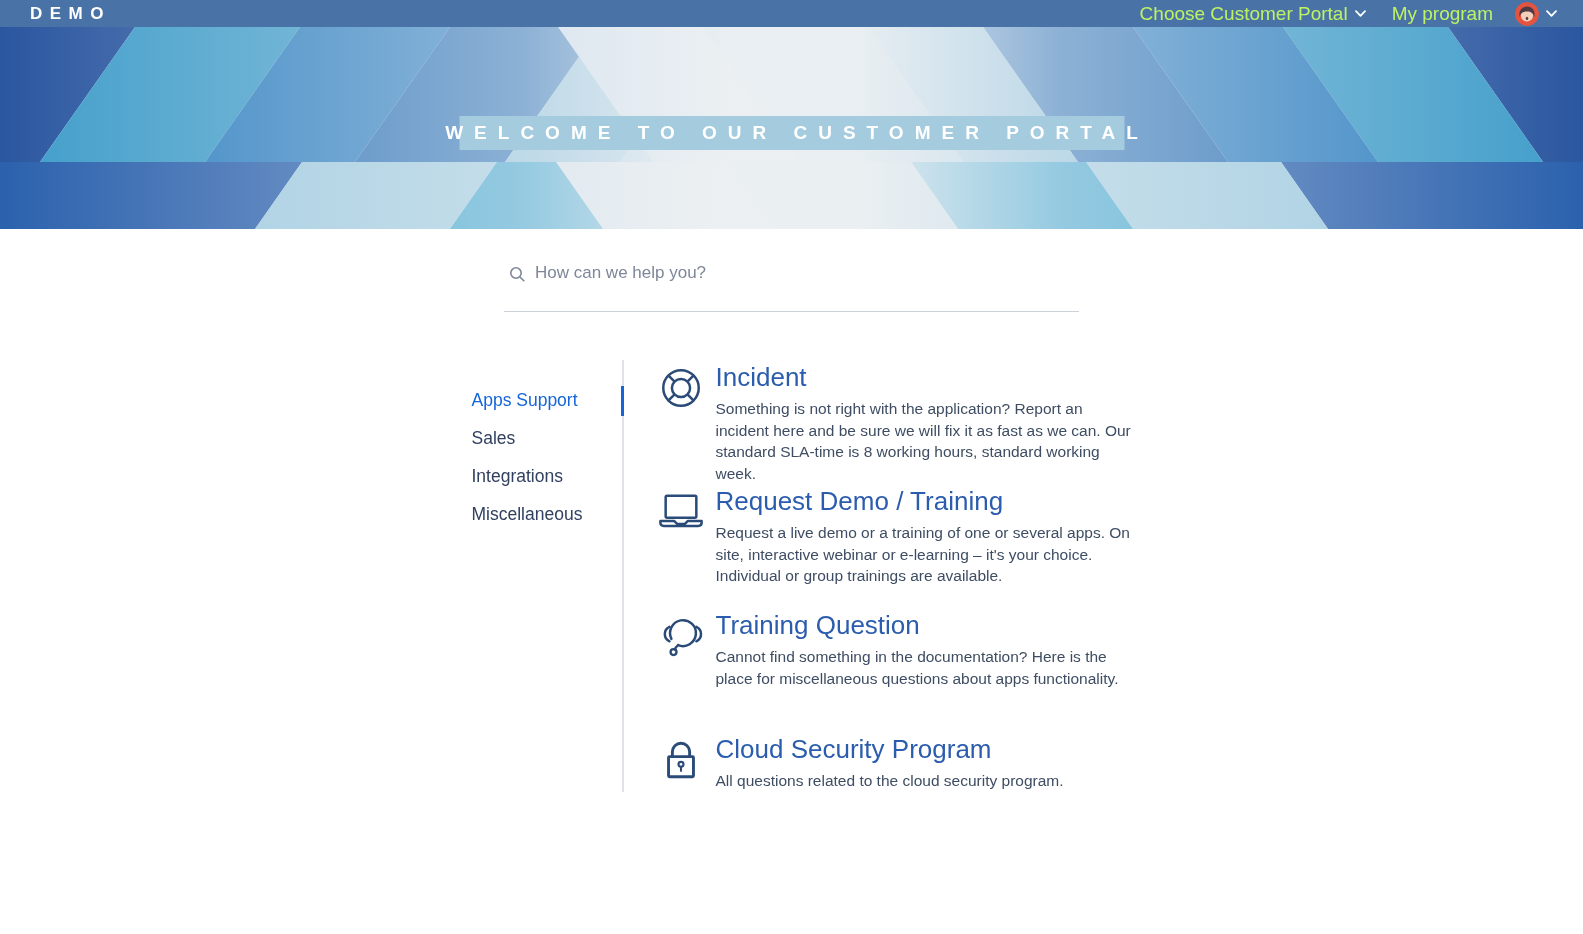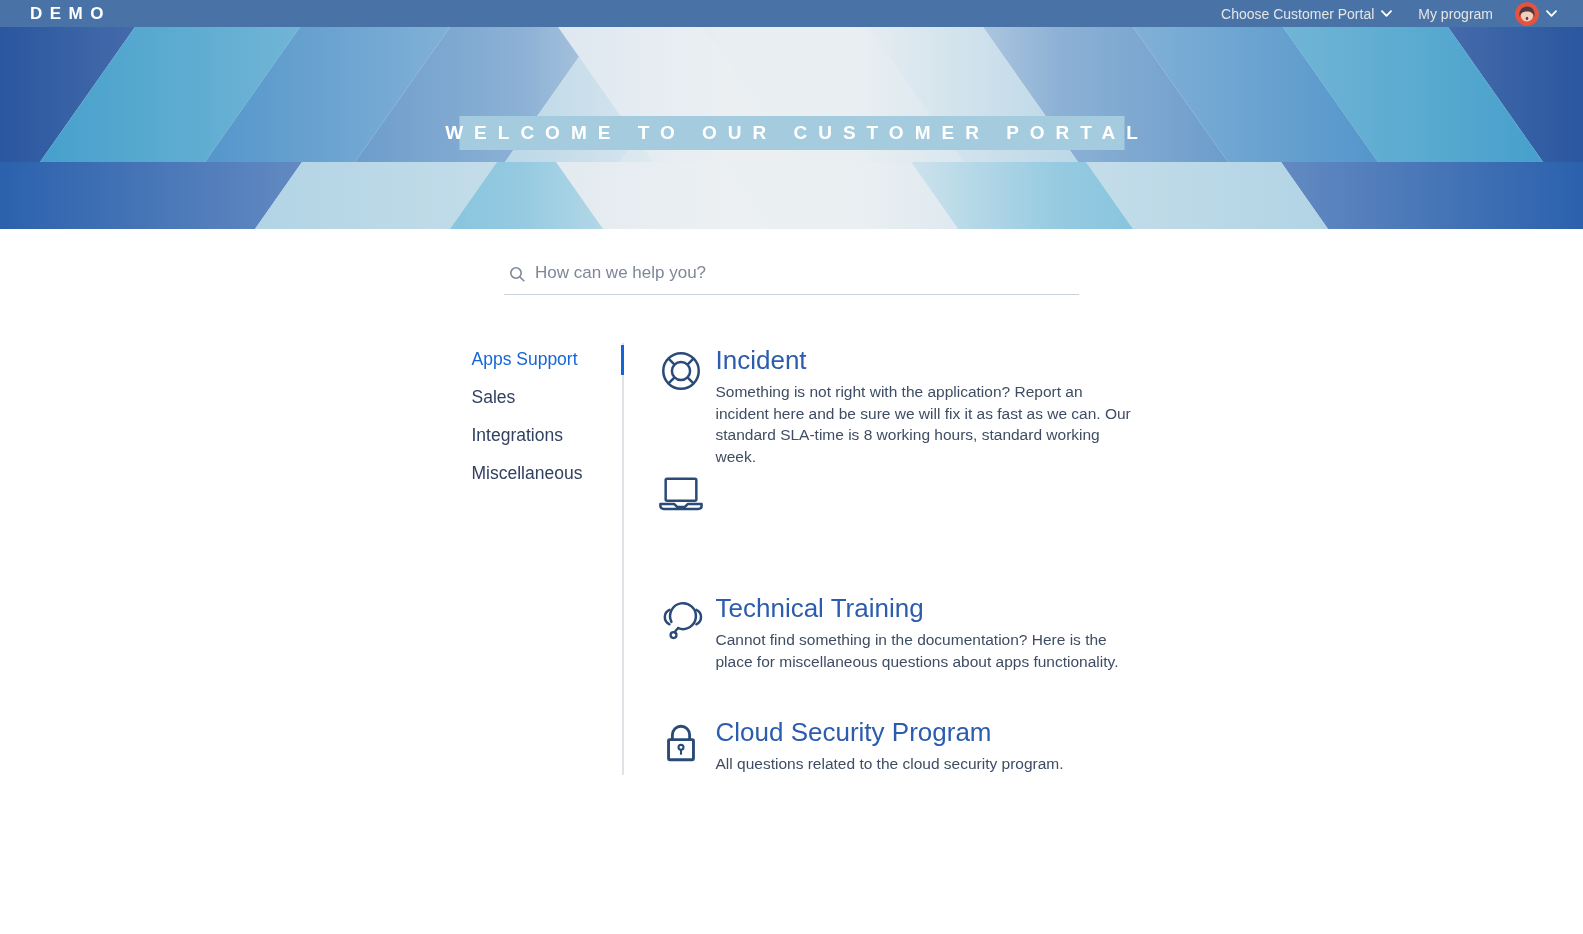--- a/index.html
+++ b/index.html
@@ -3,21 +3,21 @@
 <meta charset="utf-8">
 <style>
   * { margin:0; padding:0; box-sizing:border-box; }
   html,body { width:1583px; height:934px; overflow:hidden; background:#fff;
               font-family:"Liberation Sans", sans-serif; }
 
   
   .topbar { height:27px; background:var(--topbar_bg,#4973a7); display:flex;
             align-items:center; justify-content:space-between; padding:0 26px 0 30px; }
   .logo { color:#fff; font-size:17px; font-weight:600; letter-spacing:7.5px; }
-  .topnav { display:flex; align-items:center; color:#e5e5e5; font-size:14px; }
+  .topnav { display:flex; align-items:center; color:#bef264; font-size:19px; }
   .topnav .tn-item { display:flex; align-items:center; cursor:pointer; }
   .topnav .gap { width:26px; }
   .chev { margin-left:7px; display:inline-flex; }
   .avatar { width:24px; height:24px; border-radius:50%; overflow:hidden; display:inline-flex; }
 
   
   .hero { position:relative; height:202px; overflow:hidden; background:#e9edf1; }
   .hero-svg { position:absolute; inset:0; width:100%; height:100%; display:block; }
   .hero-band { position:absolute; left:50%; transform:translateX(-50%); top:89px;
                width:665px; height:34px; background:var(--hero_band_bg,#a5cbdf);
@@ -25,28 +25,28 @@
   .hero-band span { color:#fff; font-size:19px; font-weight:700; letter-spacing:11px;
                     padding-left:11px; white-space:nowrap; }
 
   
   .main { height:677px; }
   .search-wrap { width:575px; margin:26px auto 0; position:relative; }
   .search-wrap svg { position:absolute; left:5px; top:11px; }
   .search-input { width:100%; border:none; border-bottom:1px solid #ccd2da;
                   background:transparent; outline:none; font-size:17px;
                   font-family:"Liberation Sans", sans-serif;
-                  padding:8px 4px 11px 31px; color:#35425a; }
+                  padding:8px 4px 28px 31px; color:#35425a; }
   .search-input::placeholder { color:var(--placeholder_gray,#7e8798); }
 
   .content-row { width:660px; margin:48px auto 0; display:flex; transform:translateX(10px); }
   .sidebar { width:150px; flex:none; padding-top:5px; }
   .nav-item { position:relative; font-size:17.5px; color:var(--nav_text,#32415f);
               margin-bottom:15px; line-height:23px; cursor:pointer; }
-  .nav-item.active { color:var(--active_nav_blue,#1465d8); }
+  .nav-item.active { color:var(--active_nav_blue,#1465d8);margin-top:24px; }
   .nav-item.active::after { content:""; position:absolute; right:-2px; top:-3px;
               width:3px; height:30px; background:var(--active_nav_blue,#1465d8); }
   .vdivider { width:2px; background:#dfe2e7; flex:none; margin-right:34px; }
 
   .req-list { flex:1; padding-top:2px; }
   .req-item { display:flex; align-items:flex-start; min-height:124px; cursor:pointer; }
   .req-item:last-child { min-height:0;justify-content:space-between; }
   .req-icon { width:46px; flex:none; margin-right:12px; margin-top:3px;
               color:var(--icon_navy,#2a4a77); display:flex; justify-content:center; }
   .req-title { font-size:26px; color:var(--heading_blue,#2b5cad); margin-bottom:5px; }
@@ -180,36 +180,40 @@
 
         <div class="req-item">
           <span class="req-icon">
   <svg viewBox="0 0 48 48" width="46" height="46" aria-hidden="true">
     <g fill="none" stroke="currentColor" stroke-width="2.6" stroke-linejoin="round">
       <rect x="8" y="7" width="32" height="23" rx="1.5"></rect>
       <path d="M2.5 33.5 H17 L20 36.5 H28 L31 33.5 H45.5 V35.5 Q45.5 38.5 42 38.5 H6 Q2.5 38.5 2.5 35.5 Z"></path>
     </g>
   </svg>
 </span>
+          <div class="req-text">
+            <div class="req-title">Request Demo / Training</div>
+            <div class="req-desc">Request a live demo or a training of one or several apps. On site, interactive webinar or e-learning – it's your choice. Individual or group trainings are available.</div>
+          </div>
         </div>
 
         <div class="req-item">
           <span class="req-icon">
   <svg viewBox="0 0 48 48" width="46" height="46" aria-hidden="true">
     <g fill="none" stroke="currentColor" stroke-width="2.6" stroke-linecap="round">
       <path d="M14 27 A13.5 13.5 0 1 1 21 33.5"></path>
       <path d="M12 14.5 A8.2 8.2 0 0 0 12 29.5"></path>
       <path d="M40 14.5 A8.2 8.2 0 0 1 40 29.5"></path>
       <path d="M21 33.5 Q18 36 17.5 38.2"></path>
       <circle cx="16.2" cy="40.8" r="3.1" stroke-width="2.4"></circle>
     </g>
   </svg>
 </span>
           <div class="req-text">
-            <div class="req-title">Technical Training</div>
+            <div class="req-title">Training Question</div>
             <div class="req-desc">Cannot find something in the documentation? Here is the place for miscellaneous questions about apps functionality.</div>
           </div>
         </div>
 
         <div class="req-item">
           <span class="req-icon">
   <svg viewBox="0 0 48 48" width="46" height="46" aria-hidden="true">
     <g fill="none" stroke="currentColor" stroke-width="3">
       <path d="M15 20.5 V15.5 A9 9 0 0 1 33 15.5 V20.5"></path>
       <rect x="11" y="20.5" width="26" height="21" rx="1"></rect>

